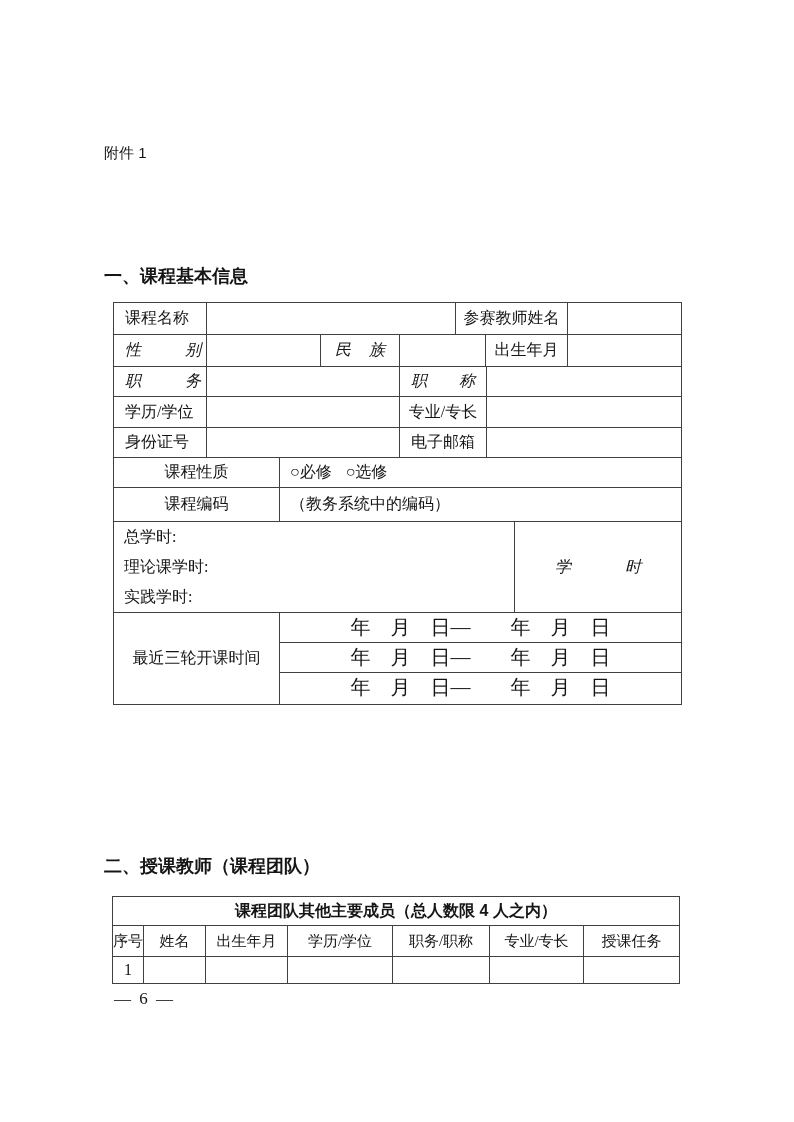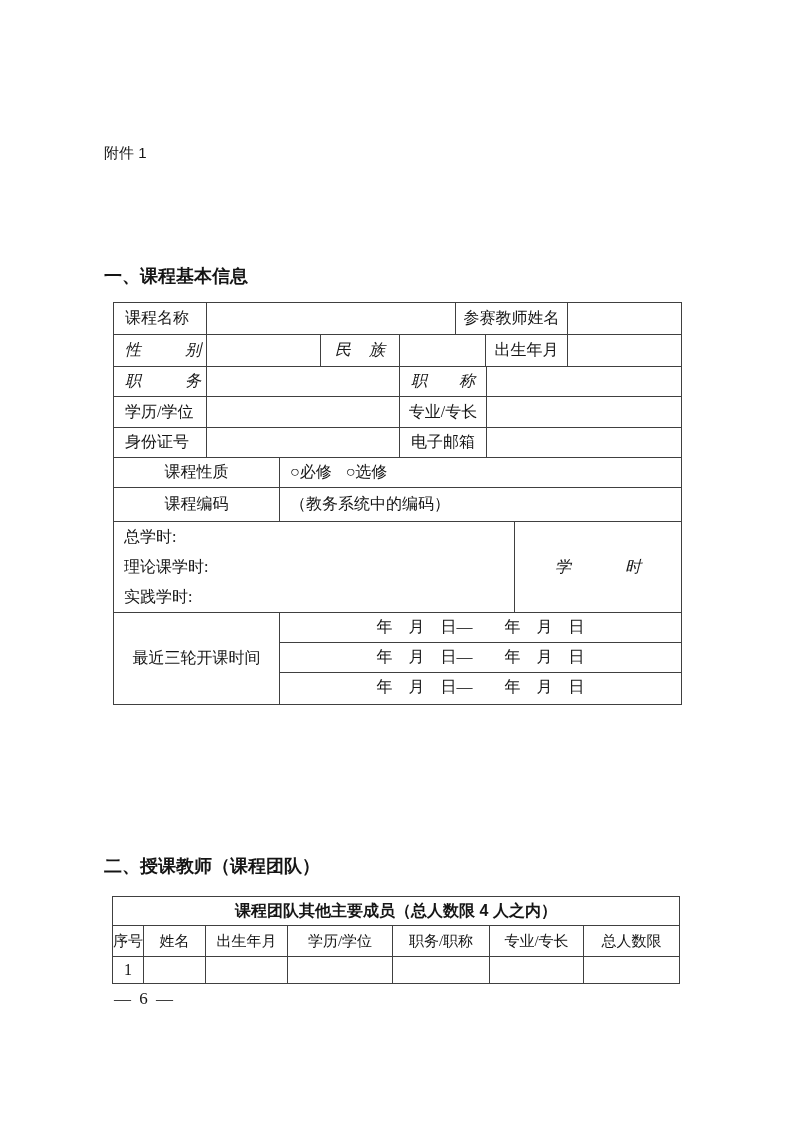--- a/index.html
+++ b/index.html
@@ -43,21 +43,21 @@
   .padl { padding-left:10px; }
 
   .dist { display:inline-block; text-align:justify; text-align-last:justify;font-style:italic; }
   .w76 { width:76px; } .w64 { width:64px; } .w50 { width:50px; } .w86 { width:86px; }
 
   .hours-cell { flex-direction:column; align-items:flex-start; justify-content:center; padding-left:10px; }
   .hours-cell .line { line-height:30px; }
 
   .date-col { flex-direction:column; align-items:stretch; padding:0; }
   .sub { box-sizing:border-box; height:30px; border-bottom:1px solid #404040;
-         display:flex; align-items:center; justify-content:center; font-size:16px;font-family:Liberation Serif, serif; }
+         display:flex; align-items:center; justify-content:center; font-size:20px;font-family:Liberation Serif, serif; }
   .sub:last-child { border-bottom:none; height:29px; }
 
   .t2 .hdr { font-family:"Liberation Sans","DejaVu Sans",sans-serif; font-weight:bold; font-size:16px; }
   .t2 .colhead { font-size:15px; }
 
   .radio-opt { margin-right:14px; }
 
   .page-num {
     position:absolute; left:114px; top:989px; font-size:17px; line-height:20px;
     letter-spacing:2px;
@@ -204,21 +204,21 @@
       <div class="cell labc colhead" style="width:105px">
           <span>学历/学位</span>
         </div>
       <div class="cell labc colhead" style="width:97px">
           <span>职务/职称</span>
         </div>
       <div class="cell labc colhead" style="width:94px">
           <span>专业/专长</span>
         </div>
       <div class="cell labc colhead" style="width:95px">
-          <span>总人数限</span>
+          <span>授课任务</span>
         </div>
     </div>
 
     <div class="row" style="height:26px">
       <div class="cell labc" style="width:31px">1</div>
       <div class="cell valc" style="width:62px"></div>
       <div class="cell valc" style="width:82px"></div>
       <div class="cell valc" style="width:105px"></div>
       <div class="cell valc" style="width:97px"></div>
       <div class="cell valc" style="width:94px"></div>

